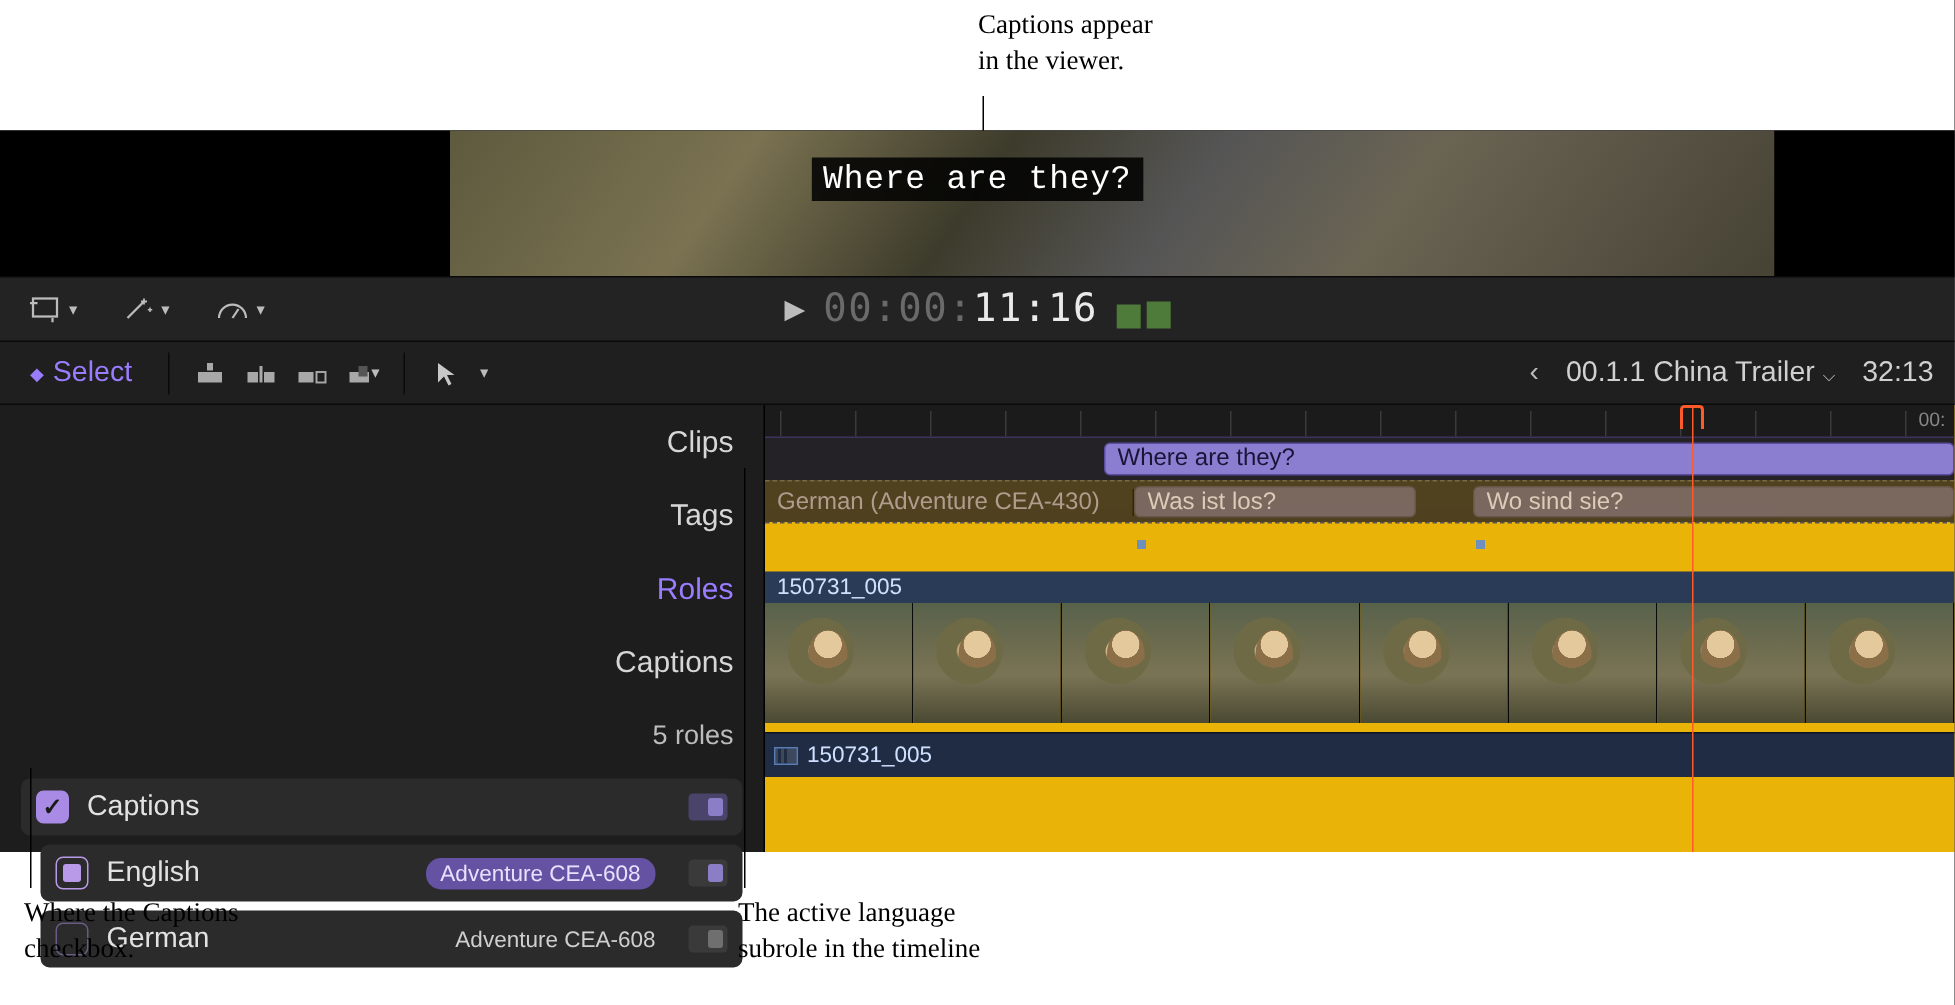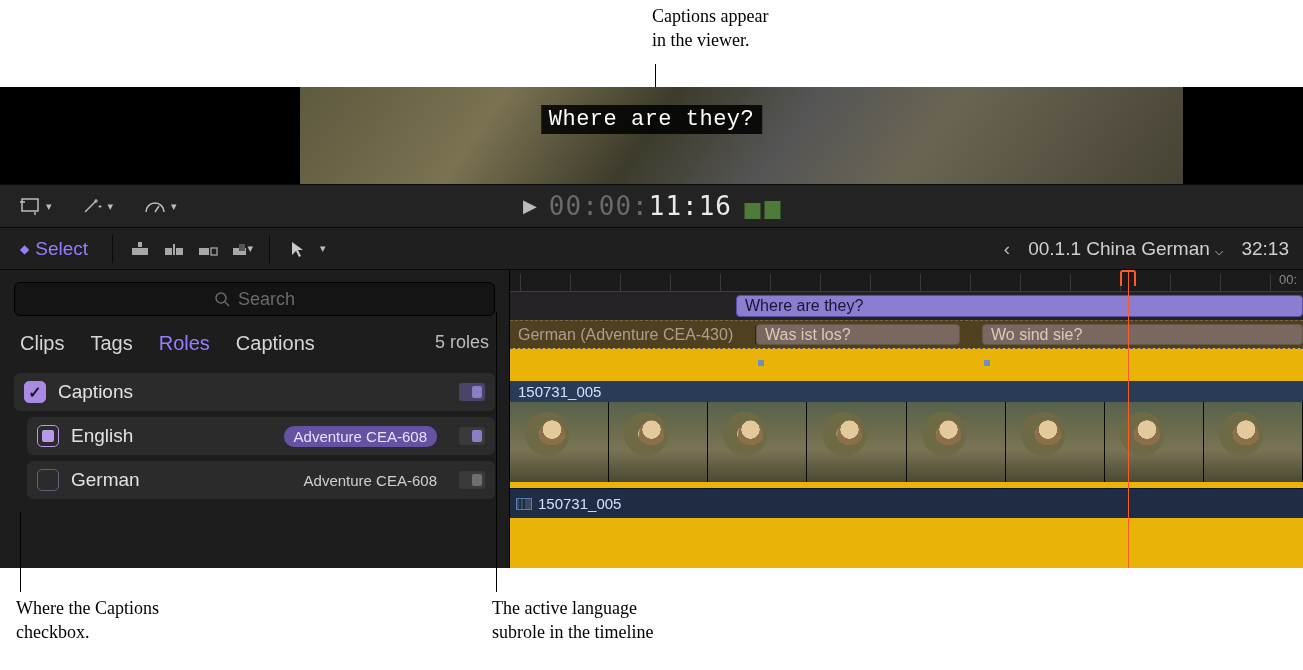--- a/index.html
+++ b/index.html
@@ -142,24 +142,25 @@
     margin: 4px 14px 10px;
     height: 34px;
     background: #141414;
     border: 1px solid #000;
     border-radius: 6px;
     display:flex; align-items:center; justify-content:center;
     color:#6a6a6a; font-size:18px;
     gap:8px;
   }
   .tabs {
-    display:flex; align-items:flex-start;
+    display:flex; align-items:flex-end;
     padding: 6px 20px 12px;
     color:#d6d6d6; font-size:20px;
     gap: 26px;
+    flex-direction: column;
   }
   .tab { cursor:pointer; color:#d6d6d6; }
   .tab.active { color:#9a7cff; font-weight:500; }
   .roles-count {
     margin-left:auto; color:#bcbcbc; font-size:18px;
   }
   .roles-list { padding: 6px 14px; }
   .role-row {
     display:flex; align-items:center;
     background:#2b2b2b;
@@ -413,39 +414,30 @@
           <svg width="16" height="18">
             <path d="M3 2 L3 15 L7 11 L10 17 L12 16 L9 10 L14 10 Z" fill="#c8c8c8"></path>
           </svg>
         </span>
       <span class="chev">▾</span>
     </div>
 
     <div class="tb2-right">
       <span class="angle">‹</span>
       <span>
-        <span>00.1.1 China German</span>
+        <span>00.1.1 China Trailer</span>
         <span class="chev"> ⌵</span>
       </span>
       <span>32:13</span>
     </div>
   </div>
 
   <div class="lower">
 
     <div class="sidebar">
-      <div class="search">
-        <span>
-          <svg width="16" height="16">
-              <circle cx="7" cy="7" r="5" fill="none" stroke="#6a6a6a" stroke-width="1.5"></circle>
-              <line x1="11" y1="11" x2="15" y2="15" stroke="#6a6a6a" stroke-width="1.5"></line>
-            </svg>
-        </span>
-        <span>Search</span>
-      </div>
 
       <div class="tabs">
         <span class="tab">Clips</span>
         <span class="tab">Tags</span>
         <span class="tab active">Roles</span>
         <span class="tab">Captions</span>
         <span class="roles-count">5 roles</span>
       </div>
 
       <div class="roles-list">
@@ -494,21 +486,21 @@
 
       <div class="cap-lanes">
         <div class="cap-lane">
           <div class="cap-track">
             <div class="cap-clip" style="left:226px; right:0;">Where are they?</div>
           </div>
         </div>
         <div class="cap-lane inactive" style="border-top:1px dashed #555;">
           <div class="cap-lane-label">German (Adventure CEA-430)</div>
           <div class="cap-track">
-            <div class="cap-clip" style="left:0px; width:204px;">Was ist los?</div>
+            <div class="cap-clip" style="left:0px; width:188px;">Was ist los?</div>
             <div class="cap-clip" style="left:226px; right:0;">Wo sind sie?</div>
           </div>
         </div>
       </div>
 
       <div class="gap-hint">
         <div class="dot" style="left:248px"></div>
         <div class="dot" style="left:474px"></div>
       </div>
 

